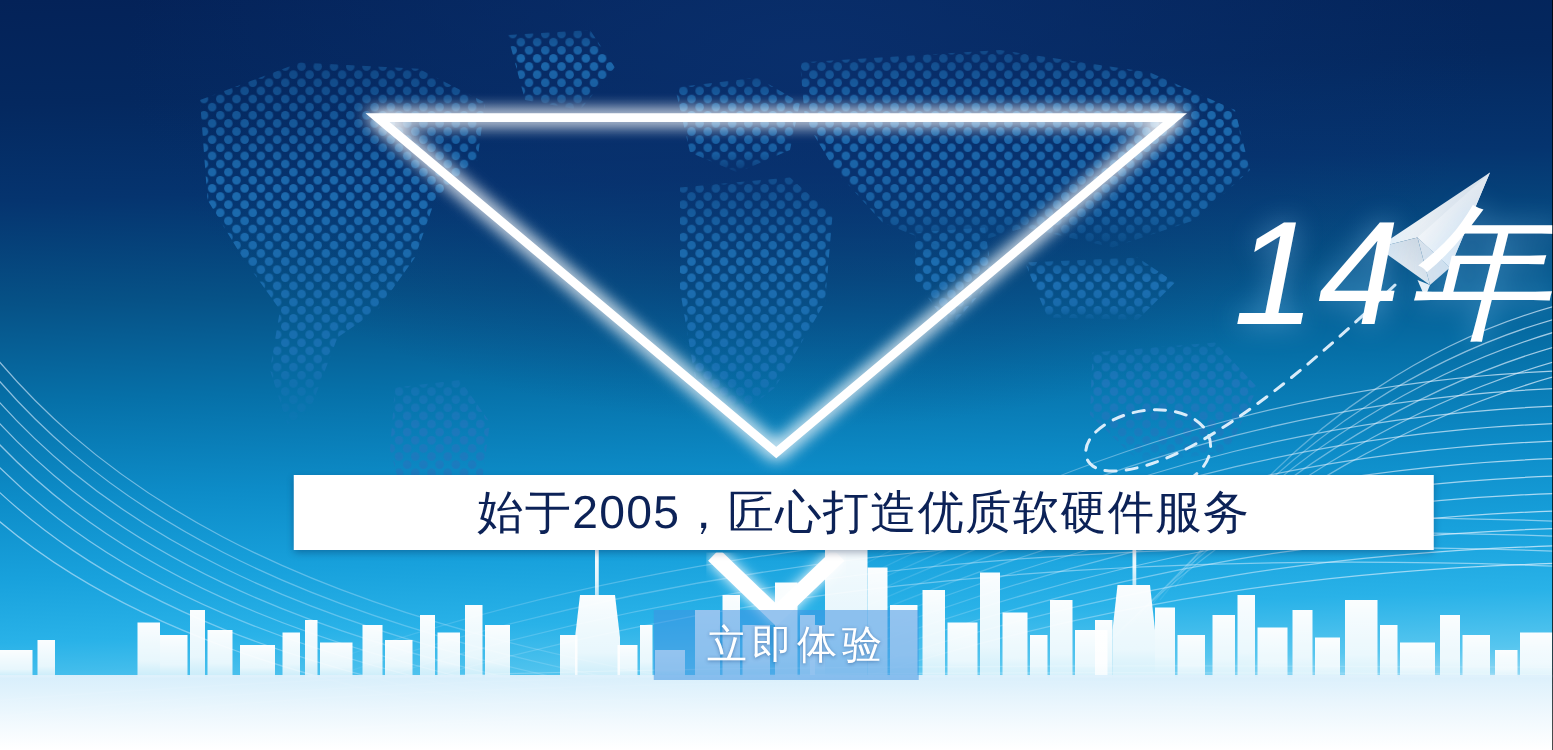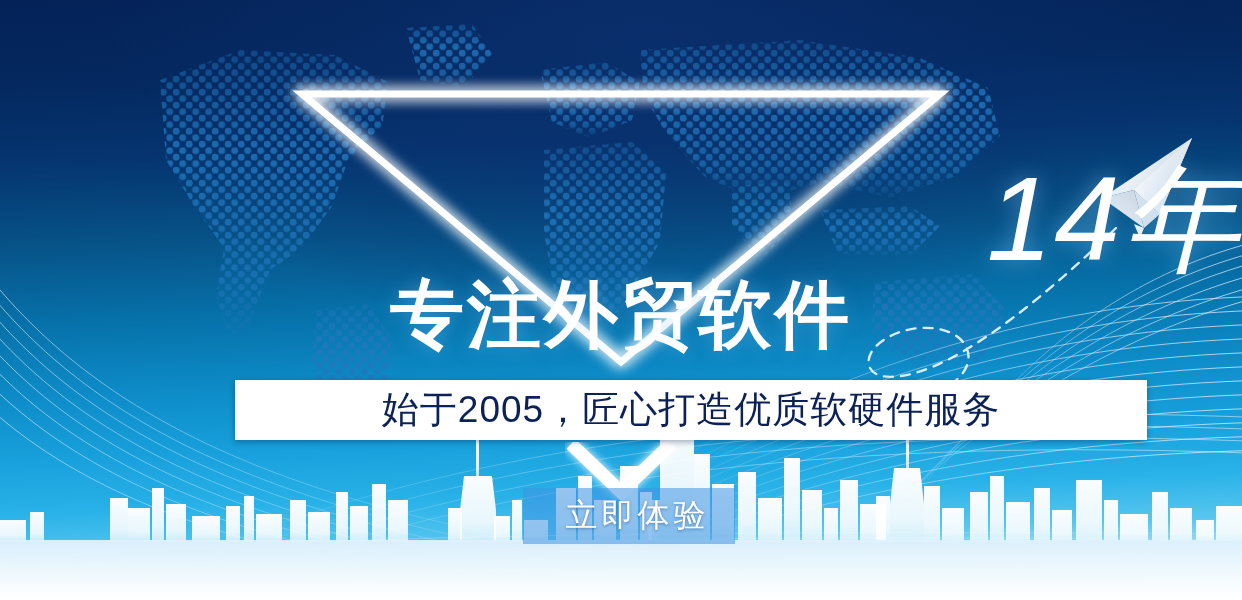--- a/index.html
+++ b/index.html
@@ -397,21 +397,20 @@
 
       <path d="M2,66 L34,58 L44,96 Z" fill="url(#pw2)"></path>
       <path d="M34,58 L60,82 L44,96 Z" fill="#dbe3ec"></path>
 
       <path d="M44,96 L40,106 L34,92 Z" fill="#eef2f7"></path>
     </g>
   </svg>
 
   <div class="headline-years">14年</div>
 
-  <div class="headline-main">专注外贸软件</div>
 
   <div class="subtitle-box">
     <span class="txt">始于2005，匠心打造优质软硬件服务</span>
   </div>
 
   <svg class="chevron" viewBox="0 0 112 58">
     <defs>
       <filter id="cglow" x="-60%" y="-60%" width="220%" height="220%">
         <feGaussianBlur stdDeviation="5" result="cb"></feGaussianBlur>
         <feMerge>

